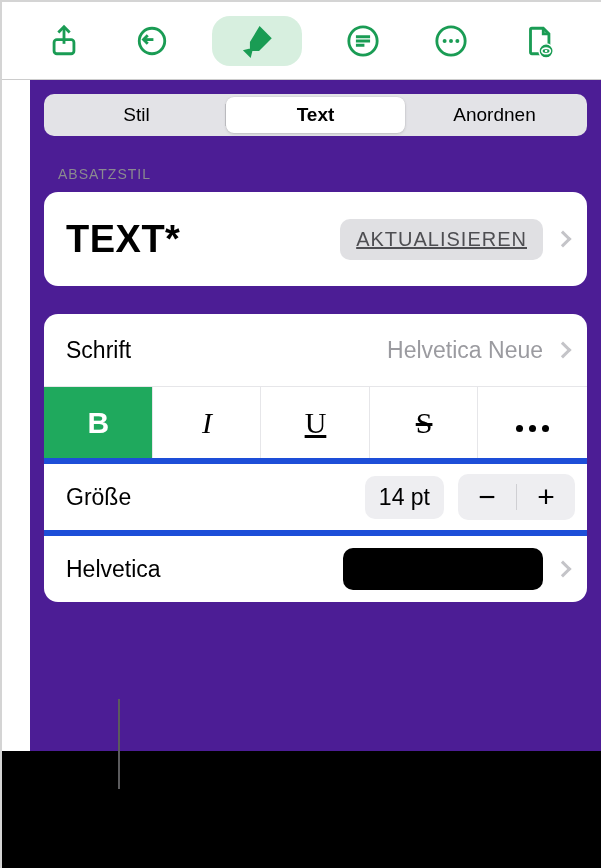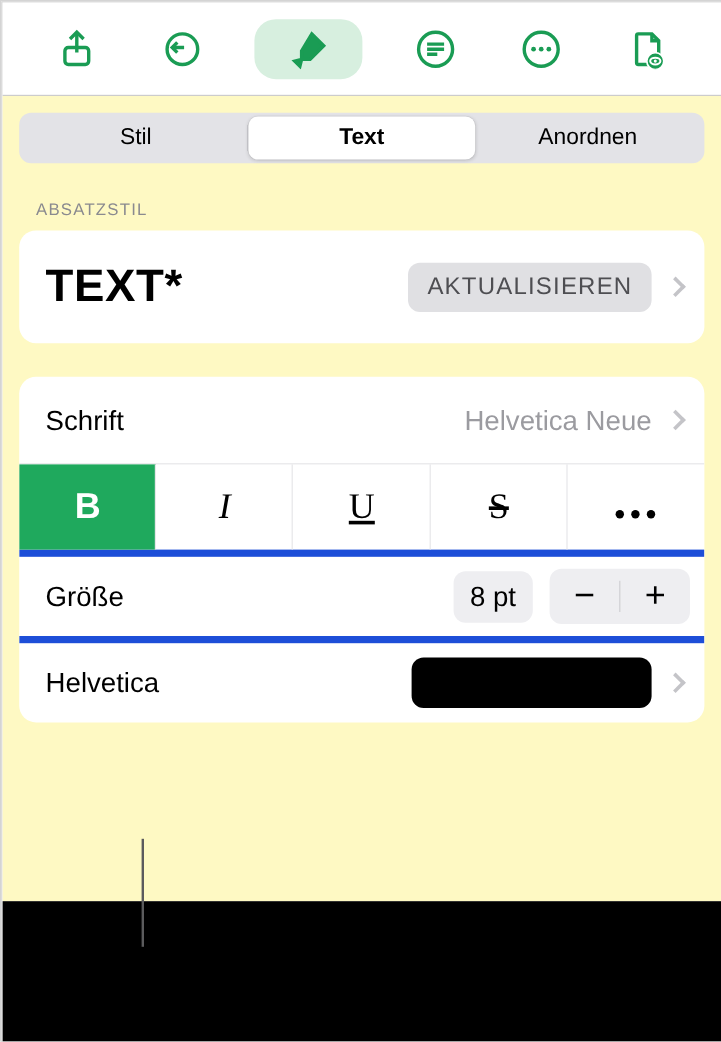--- a/index.html
+++ b/index.html
@@ -26,22 +26,23 @@
       border-radius:18px;
       width:90px; height:50px;
     }
     .tool-btn svg { width:34px; height:34px; stroke:#1a9c54; fill:none; stroke-width:2; }
     .tool-btn.active svg { stroke:#1a9c54; fill:#1a9c54; }
     .tool-btn.more-doc svg { fill:#1a9c54; }
 
     
     .panel {
       flex:1;
-      background:#fef9c3;
+      background:#4c1d95;
       padding-top:14px;
+      margin-left:28px;
     }
     .seg-wrap {
       margin:0 14px;
       background:#e3e3e7;
       border-radius:10px;
       height:42px;
       display:flex;
       padding:3px;
     }
     .seg {
@@ -259,21 +260,21 @@
     <div class="seg">
         <span>Anordnen</span>
       </div>
   </div>
 
   <div class="section-label">ABSATZSTIL</div>
 
   <div class="card">
     <div class="pstyle">
       <span class="pstyle-name">TEXT*</span>
-      <span class="update" style="cursor:default;">AKTUALISIEREN</span>
+      <span class="update" style="cursor:default;text-decoration:underline;">AKTUALISIEREN</span>
       <span class="chev"></span>
     </div>
   </div>
 
   <div style="height:28px"></div>
 
   <div class="card">
 
     <div class="row">
       <span class="label">Schrift</span>
@@ -294,21 +295,21 @@
       <div class="bius-btn">
           <span class="s">S</span>
         </div>
       <div class="bius-btn">
           <span class="dots"><span></span><span></span><span></span></span>
         </div>
     </div>
 
     <div class="row">
       <span class="label">Größe</span>
-      <span class="size-val">8 pt</span>
+      <span class="size-val">14 pt</span>
       <div class="stepper">
         <span>−</span>
         <span class="divider"></span>
         <span>+</span>
       </div>
     </div>
 
     <div class="row">
       <span class="label">Helvetica</span>
       <span class="swatch" style="background: rgb(0, 0, 0);"></span>

